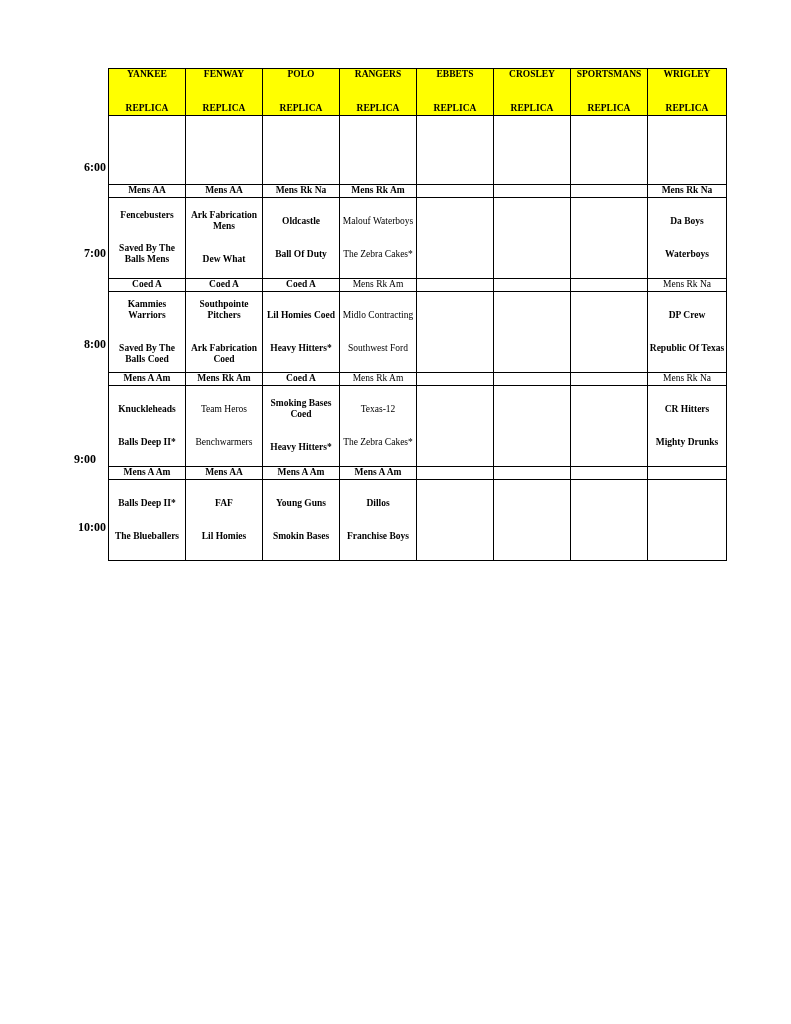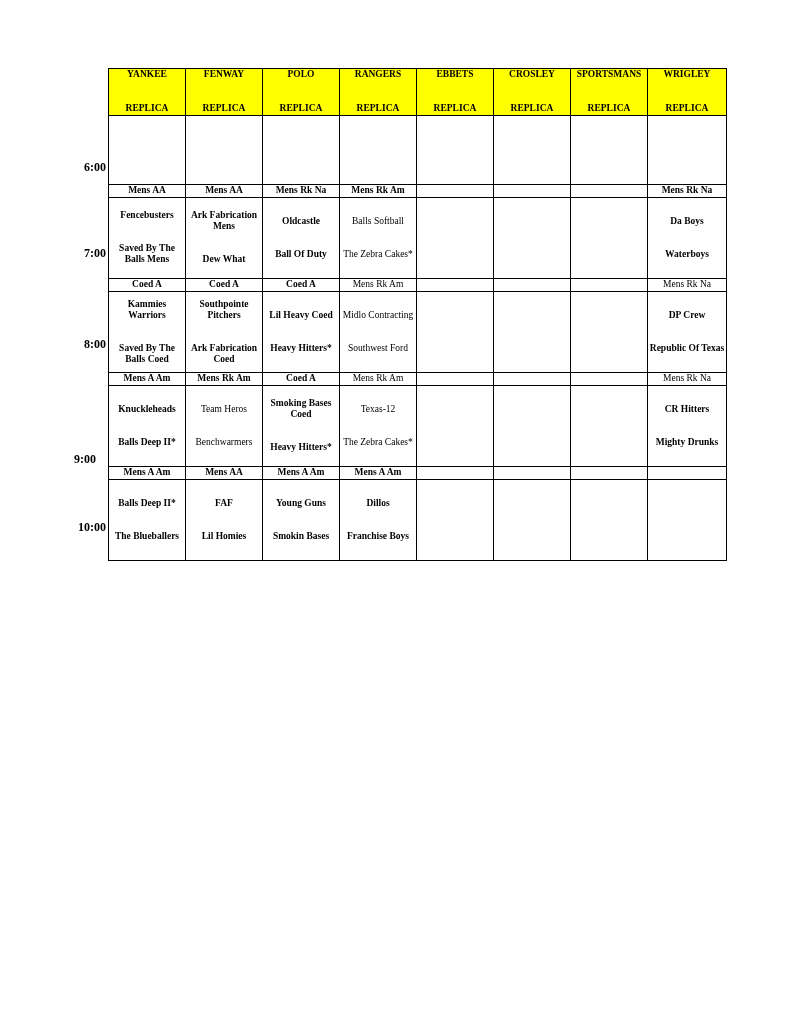--- a/index.html
+++ b/index.html
@@ -211,21 +211,21 @@
           </td>
           <td>
             <span class="g1">Ark Fabrication Mens</span>
             <span class="g2">Dew What</span>
           </td>
           <td>
             <span class="g1">Oldcastle</span>
             <span class="g2">Ball Of Duty</span>
           </td>
           <td class="lighter">
-            <span class="g1">Balls Softball</span>
+            <span class="g1">Malouf Waterboys</span>
             <span class="g2">The Zebra Cakes*</span>
           </td>
           <td>
             <span class="g1"></span>
             <span class="g2"></span>
           </td>
           <td>
             <span class="g1"></span>
             <span class="g2"></span>
           </td>
@@ -253,21 +253,21 @@
         <tr class="game-row">
           <td>
             <span class="g1">Kammies Warriors</span>
             <span class="g2">Saved By The Balls Coed</span>
           </td>
           <td>
             <span class="g1">Southpointe Pitchers</span>
             <span class="g2">Ark Fabrication Coed</span>
           </td>
           <td>
-            <span class="g1">Lil Heavy Coed</span>
+            <span class="g1">Lil Homies Coed</span>
             <span class="g2">Heavy Hitters*</span>
           </td>
           <td class="lighter">
             <span class="g1">Midlo Contracting</span>
             <span class="g2">Southwest Ford</span>
           </td>
           <td>
             <span class="g1"></span>
             <span class="g2"></span>
           </td>

